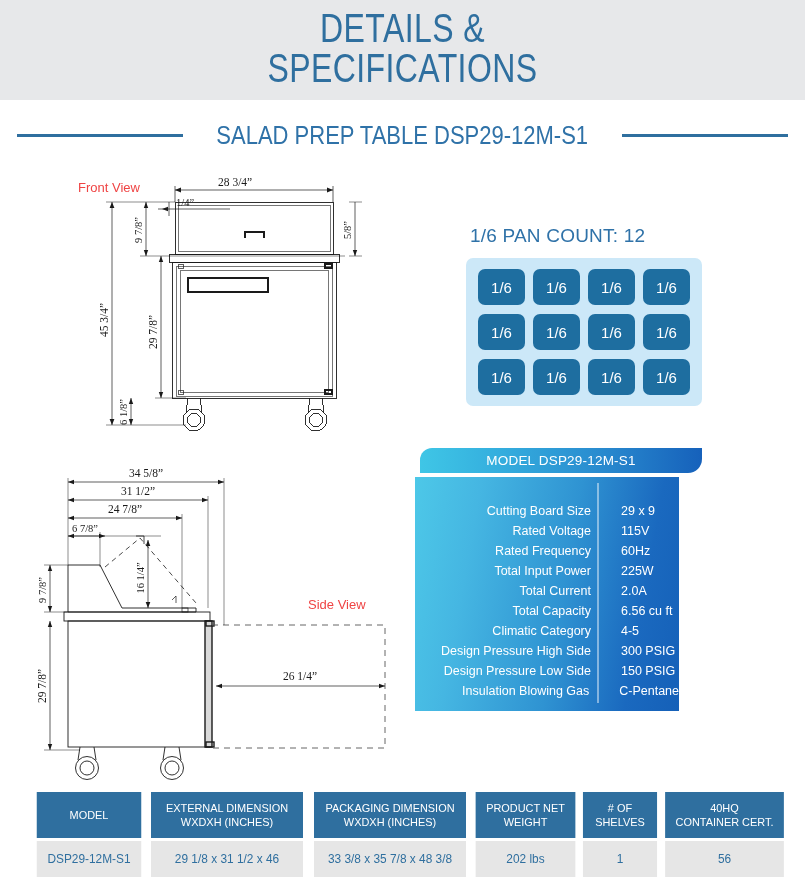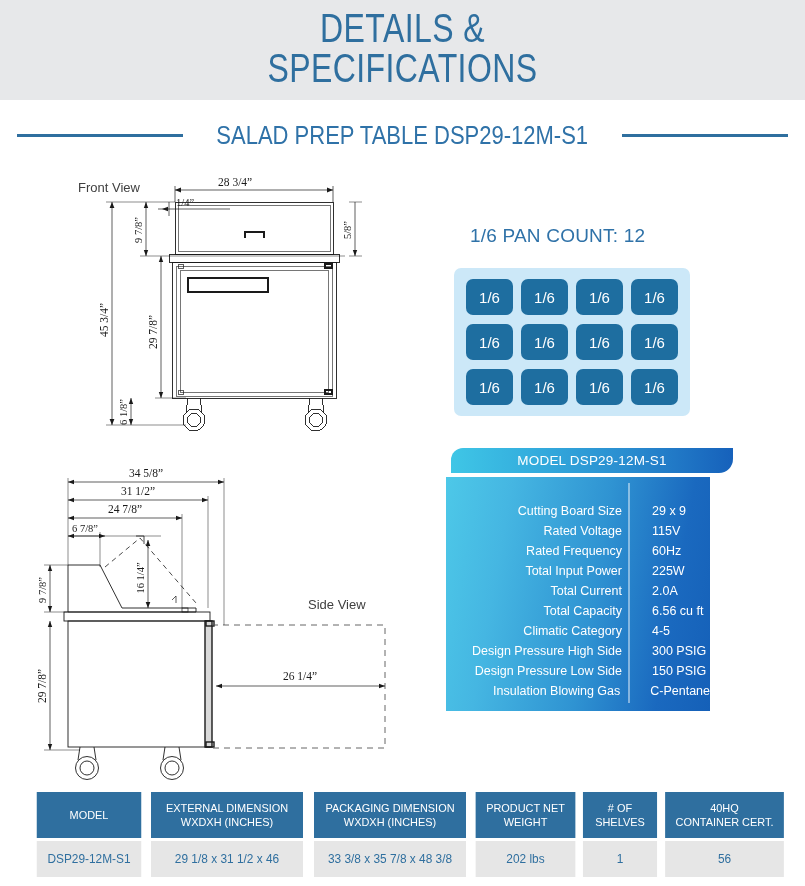--- a/index.html
+++ b/index.html
@@ -37,47 +37,47 @@
   .rule-left{width:166px;margin-right:8px;}
   .rule-right{width:166px;margin-left:8px;}
   .subtitle-text{
     color:#2f72a8;font-size:25px;line-height:25px;white-space:nowrap;
     transform:scaleX(.88);transform-origin:center;
   }
 
   
   .draw-wrap{position:absolute;left:0;top:160px;width:440px;height:630px;}
   .draw-label{
-    position:absolute;color:#404040;font-size:13px;
+    position:absolute;color:#ef4444;font-size:13px;
   }
   svg.dwg{position:absolute;left:0;top:0;}
 
   
   .pan-title{
     position:absolute;left:470px;top:225px;
     color:#2f72a8;font-size:19px;font-weight:400;letter-spacing:.2px;
   }
   .pan-box{
-    position:absolute;left:454px;top:258px;width:236px;height:148px;
-    background:#cce8f8;border-radius:7px;margin-top:10px;
+    position:absolute;left:466px;top:258px;width:236px;height:148px;
+    background:#cce8f8;border-radius:7px;
   }
   .pan-grid{
     position:absolute;left:0;top:0;width:236px;height:148px;
     box-sizing:border-box;padding:11px 12px;
     display:grid;grid-template-columns:repeat(4,1fr);grid-template-rows:repeat(3,1fr);
     gap:9px 8px;
   }
   .pan-cell{
     background:#1e6ea0;border-radius:7px;
     display:flex;align-items:center;justify-content:center;
     color:#ffffff;font-size:15px;
   }
 
   
-  .spec{position:absolute;left:446px;top:448px;width:292px;}
+  .spec{position:absolute;left:415px;top:448px;width:292px;}
   .spec-tab{
     position:relative;height:25px;width:282px;margin-left:5px;
     background:linear-gradient(90deg,#3fc6e6 0%,#34aede 28%,#2a8dd0 62%,#1661bb 100%);
     border-top-left-radius:12px;border-bottom-right-radius:14px;
     display:flex;align-items:center;justify-content:center;
   }
   .spec-tab span{color:#ffffff;font-size:13.5px;letter-spacing:.2px;}
   .spec-body{
     margin-top:4px;width:264px;
     background:linear-gradient(100deg,#4dc8e8 0%,#45b6e2 22%,#2f93d2 55%,#1a69bf 82%,#1560b8 100%);

